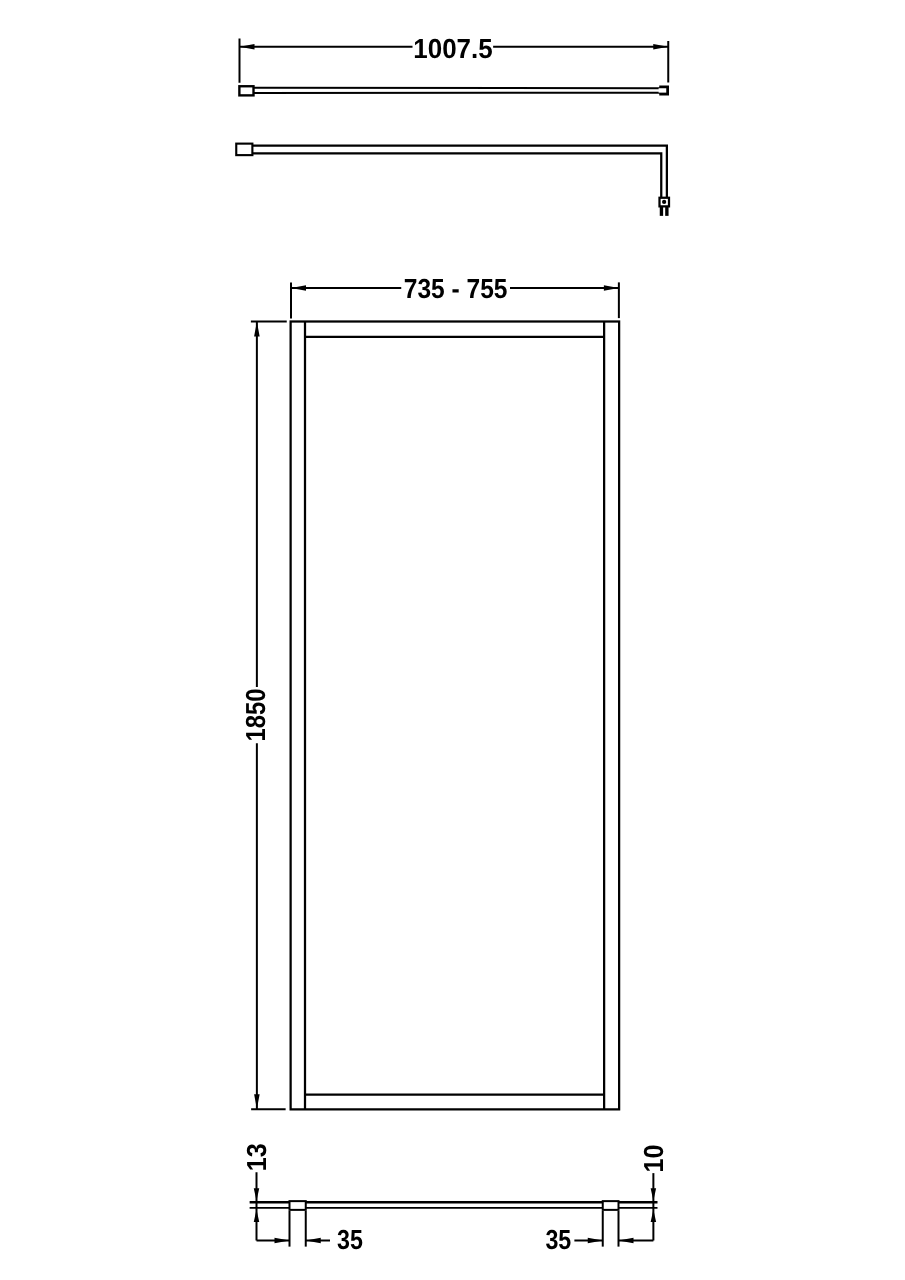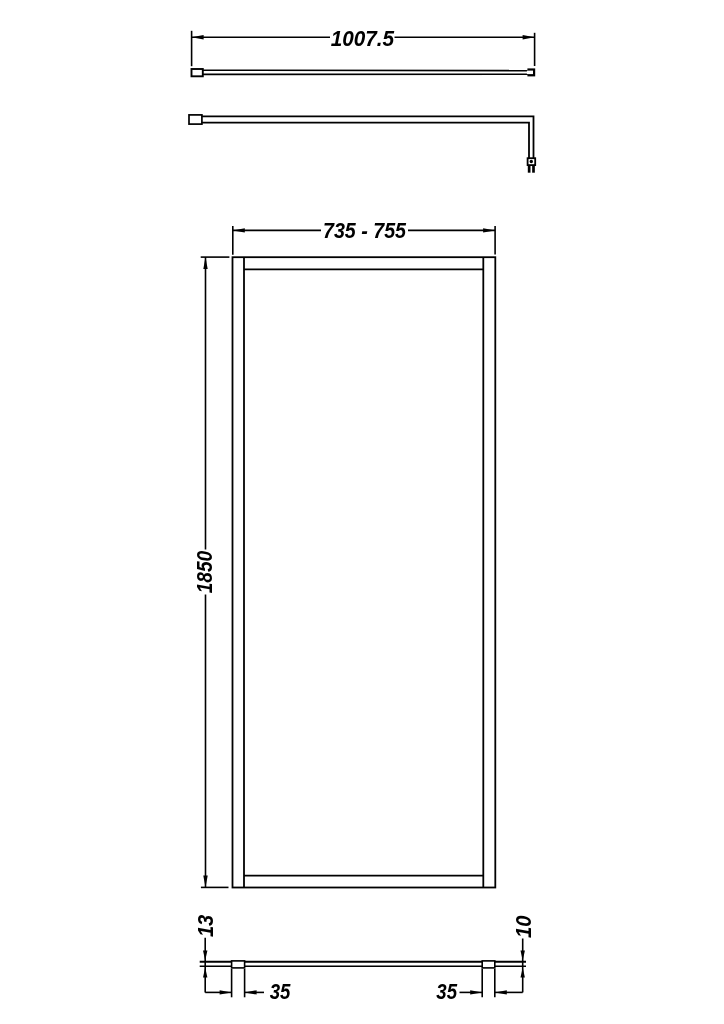--- a/index.html
+++ b/index.html
@@ -1,16 +1,16 @@
 <!DOCTYPE html>
 <html><head>
 <meta charset="utf-8">
 <style>
   html,body{margin:0;padding:0;background:#fff;}
-  .page{width:724px;height:1024px;position:relative;background:#fff;overflow:hidden;font-style:italic;}
+  .page{width:724px;height:1024px;position:relative;background:#fff;overflow:hidden;}
   svg{display:block;}
   text{font-family:"Liberation Sans",sans-serif;font-weight:bold;fill:#000;}
 </style>
 </head>
 <body>
 <div class="page">
 <svg width="724" height="1024" viewBox="0 0 724 1024" xmlns="http://www.w3.org/2000/svg">
 
   <rect x="0" y="0" width="724" height="1024" fill="#ffffff"></rect>
 

